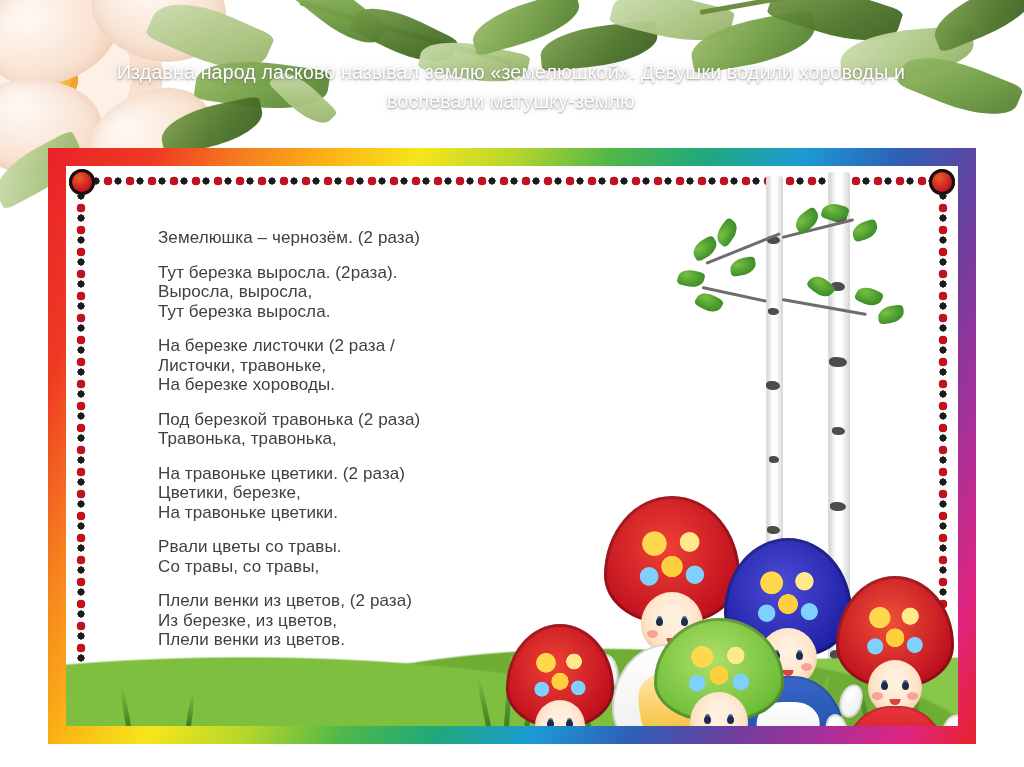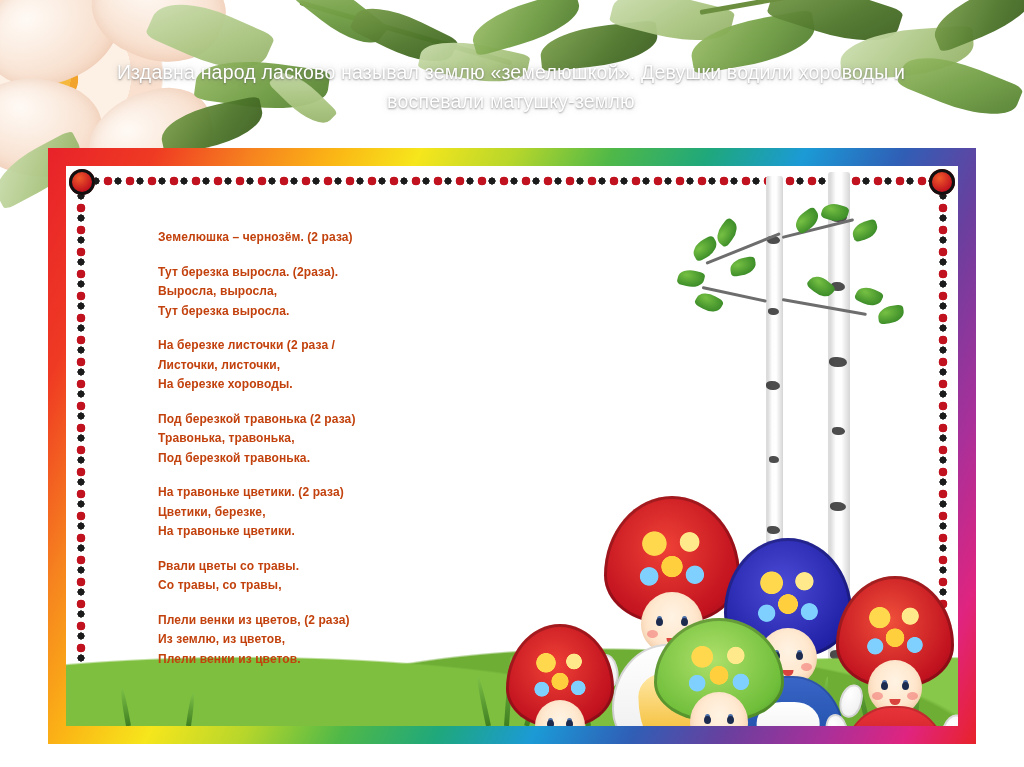--- a/index.html
+++ b/index.html
@@ -106,23 +106,23 @@
     width: 26px; height: 26px; border-radius: 50%;
     background: radial-gradient(circle at 40% 35%, #f05a2a, #c1121f 60%, #7d0b12);
     box-shadow: 0 0 0 3px #111 inset;
   }
 
   
   .lyrics {
     position: absolute;
     left: 92px; top: 62px;
     width: 330px;
-    color: #c2410c;
-    font-size: 12px;
-    font-weight: bold;
+    color: #404040;
+    font-size: 17px;
+    font-weight: normal;
     line-height: 19.5px;
     letter-spacing: .1px;
   }
   .verse { margin-bottom: 15px; }
   .verse div { white-space: nowrap; }
 
   
   .birch {
     position: absolute;
     background: linear-gradient(90deg, #dcdcdc 0 12%, #fdfdfd 35%, #ffffff 60%, #d5d5d5 100%);
@@ -415,38 +415,37 @@
       <div class="verse">
         <div>Земелюшка – чернозём. (2 раза)</div>
       </div>
       <div class="verse">
         <div>Тут березка выросла. (2раза).</div>
         <div>Выросла, выросла,</div>
         <div>Тут березка выросла.</div>
       </div>
       <div class="verse">
         <div>На березке листочки (2 раза /</div>
-        <div>Листочки, листочки,</div>
+        <div>Листочки, травоньке,</div>
         <div>На березке хороводы.</div>
       </div>
       <div class="verse">
         <div>Под березкой травонька (2 раза)</div>
         <div>Травонька, травонька,</div>
-        <div>Под березкой травонька.</div>
       </div>
       <div class="verse">
         <div>На травоньке цветики. (2 раза)</div>
         <div>Цветики, березке,</div>
         <div>На травоньке цветики.</div>
       </div>
       <div class="verse">
         <div>Рвали цветы со травы.</div>
         <div>Со травы, со травы,</div>
       </div>
       <div class="verse">
         <div>Плели венки из цветов,  (2 раза)</div>
-        <div>Из землю, из цветов,</div>
+        <div>Из березке, из цветов,</div>
         <div>Плели венки из цветов.</div>
       </div>
     </div>
 
   </div>
 </div>
 
 </body></html>

